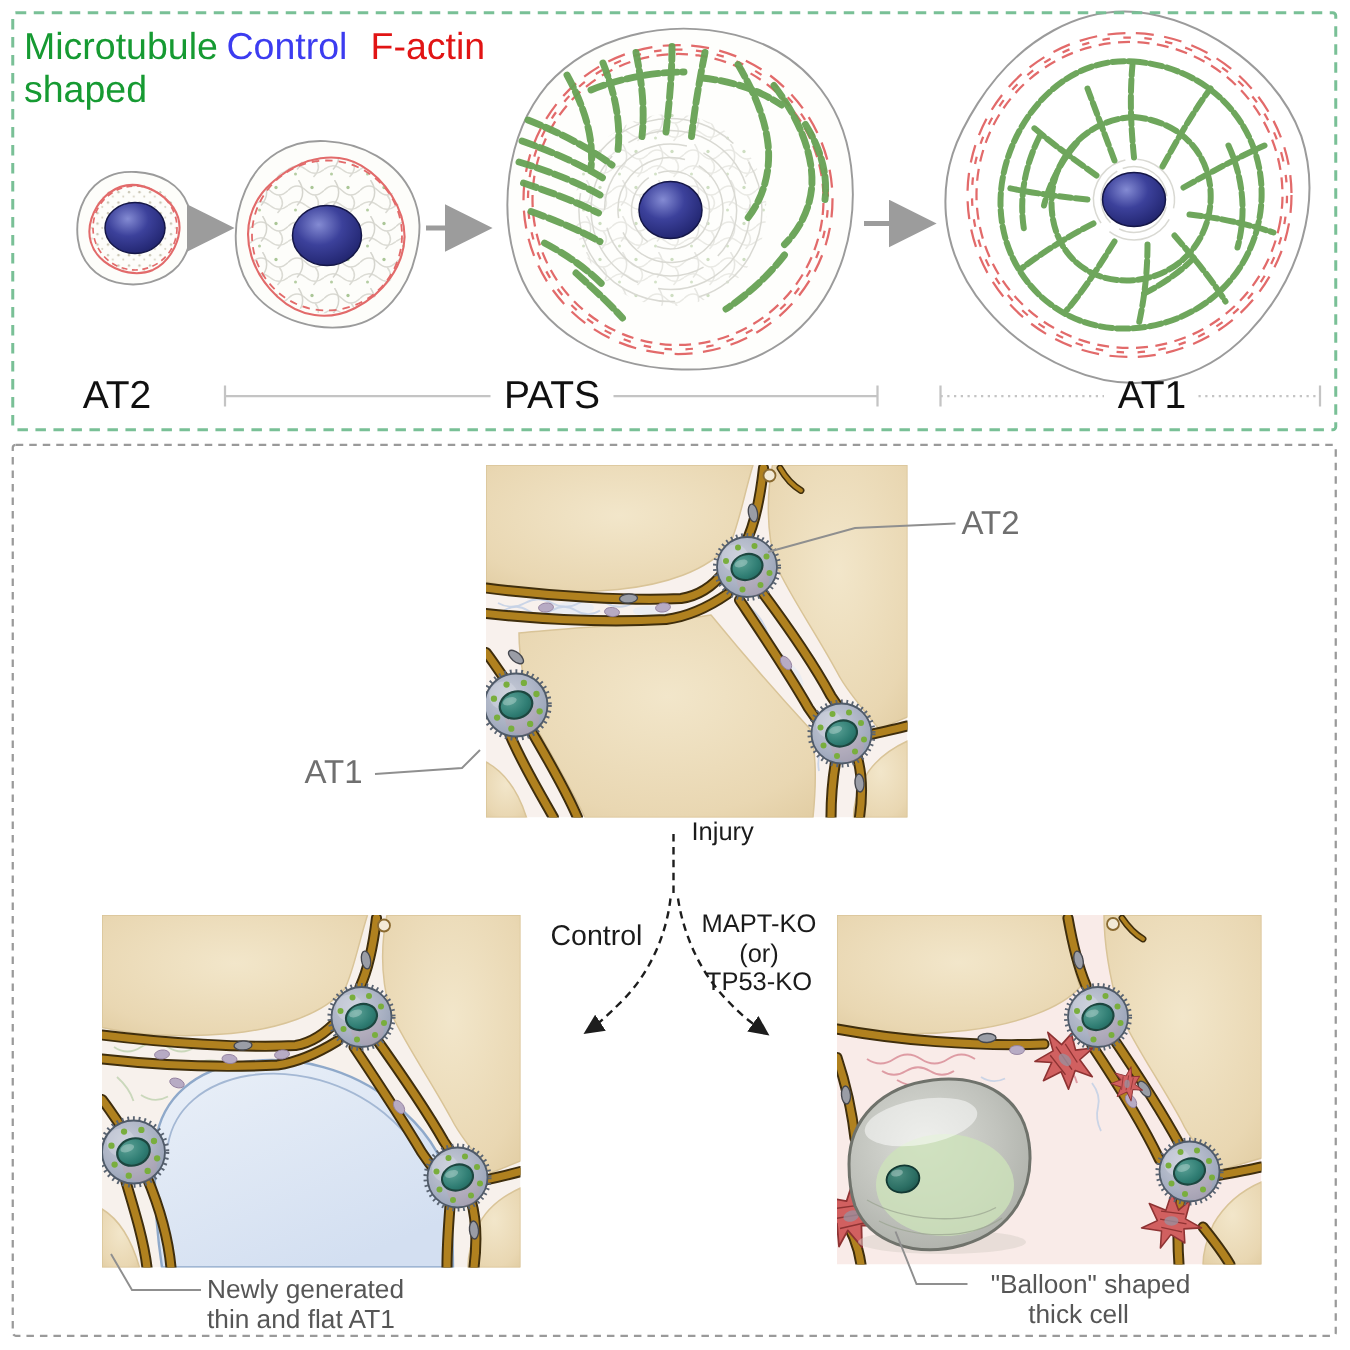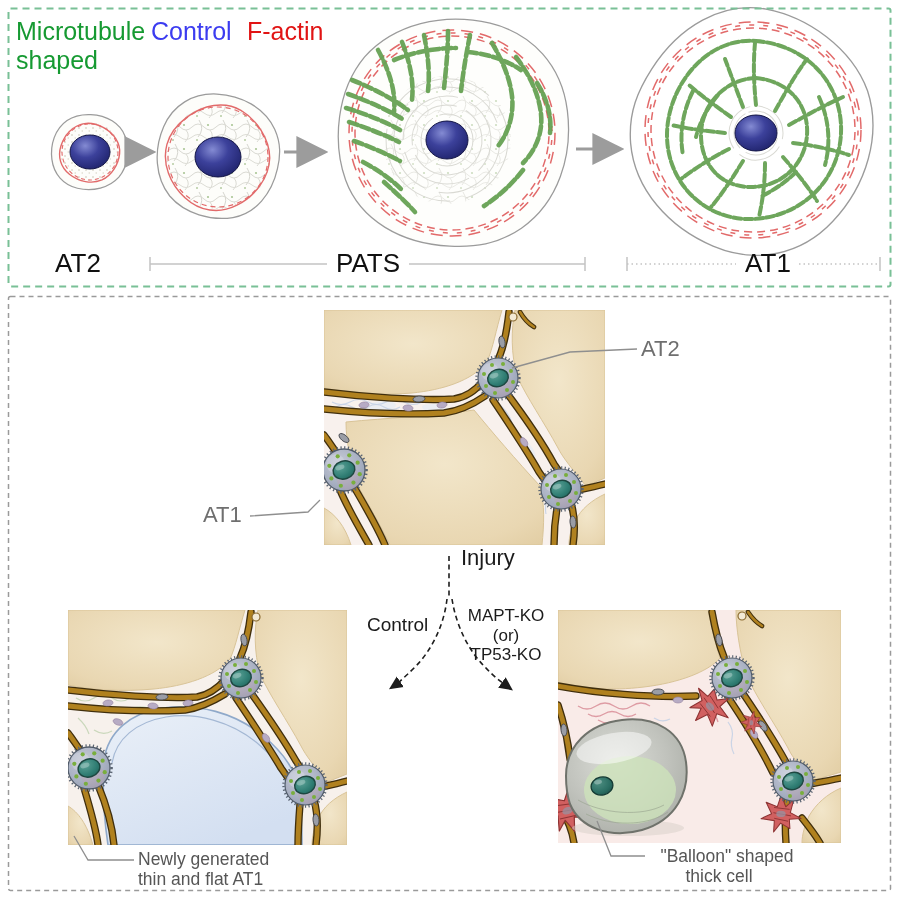--- a/index.html
+++ b/index.html
@@ -5,21 +5,21 @@
   html,body{margin:0;padding:0;background:#ffffff;}
   .canvas{position:relative;width:900px;height:900px;background:#fff;overflow:hidden;
           font-family:"Liberation Sans",sans-serif;}
   .abs{position:absolute;}
   .lbl{position:absolute;white-space:nowrap;line-height:1.1;}
   .legend-green{color:var(--legend_green);font-size:25px;}
   .legend-blue{color:var(--legend_blue);font-size:25px;}
   .legend-red{color:var(--legend_red);font-size:25px;}
   .stage{font-size:26px;color:#101010;transform:translateX(-50%);}
   .callout{font-size:22px;color:var(--label_gray);}
-  .flowlbl{font-size:22px;color:var(--text_black);}
+  .flowlbl{font-size:17px;color:var(--text_black);}
   .controllbl{font-size:19px;color:var(--text_black);}
   .kolbl{font-size:17px;color:var(--text_black);text-align:left;line-height:19px;transform:translateX(-50%);}
   .result{font-size:17.5px;color:#565656;line-height:20px;}
   .result-center{text-align:center;transform:translateX(-50%);}
   svg{position:absolute;overflow:visible;}
   svg.clip{overflow:hidden;}
   .wallO{fill:none;stroke:#3f2e0d;stroke-width:7.4;stroke-linecap:round;}
   .wallF{fill:none;stroke:var(--wall_brown);stroke-width:4.8;stroke-linecap:round;}
   .wallOt{fill:none;stroke:#3f2e0d;stroke-width:4.6;stroke-linecap:round;}
   .wallFt{fill:none;stroke:var(--wall_brown);stroke-width:2.6;stroke-linecap:round;}

